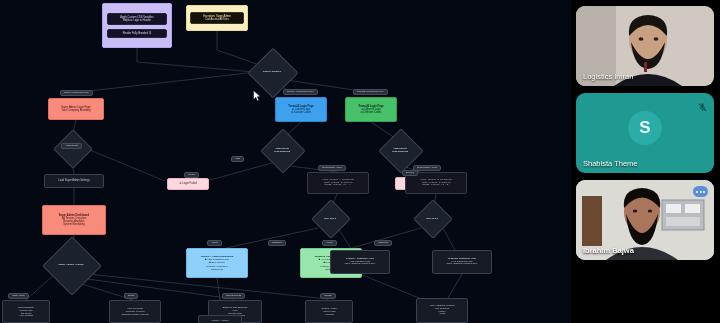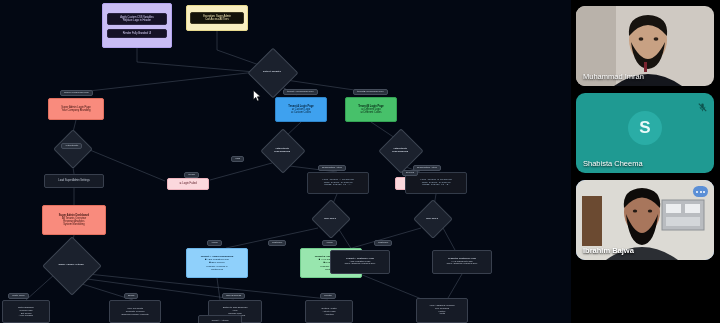--- a/index.html
+++ b/index.html
@@ -276,31 +276,31 @@
             <rect width="138" height="80" fill="#cfc9c2"></rect>
             <rect x="0" y="0" width="40" height="80" fill="#b9b2aa"></rect>
             <ellipse cx="72" cy="34" rx="19" ry="23" fill="#c8a183"></ellipse>
             <path d="M53,30 q19,-22 38,0 q2,-20 -19,-21 q-21,1 -19,21z" fill="#17130f"></path>
             <path d="M55,36 q17,34 34,0 q-3,26 -17,27 q-14,-1 -17,-27z" fill="#17130f"></path>
             <ellipse cx="65" cy="33" rx="2.4" ry="1.7" fill="#2b2018"></ellipse>
             <ellipse cx="80" cy="33" rx="2.4" ry="1.7" fill="#2b2018"></ellipse>
             <path d="M38,80 q34,-24 68,0z" fill="#14161c"></path>
             <rect x="68" y="56" width="3" height="10" fill="#7a2530"></rect>
           </svg></div>
-        <div class="nm">Muhammad Imran</div>
+        <div class="nm">Logistics Imran</div>
       </div>
       <div class="tile" style="background: rgb(31, 154, 146);">
         <div class="avatar" style="background: rgb(42, 173, 166);">S</div>
         <div class="mic"><svg viewBox="0 0 16 16" width="11" height="11">
             <path d="M8 2.2a1.8 1.8 0 0 1 1.8 1.8v3.4A1.8 1.8 0 0 1 8 9.2 1.8 1.8 0 0 1 6.2 7.4V4A1.8 1.8 0 0 1 8 2.2z" fill="#0d4f4a"></path>
             <path d="M4.4 7.1a3.6 3.6 0 0 0 7.2 0" stroke="#0d4f4a" stroke-width="1.2" fill="none"></path>
             <line x1="8" y1="11" x2="8" y2="13.4" stroke="#0d4f4a" stroke-width="1.2"></line>
             <line x1="2.6" y1="2.4" x2="13.4" y2="13.2" stroke="#0d4f4a" stroke-width="1.6"></line>
           </svg></div>
-        <div class="nm">Shabista Cheema</div>
+        <div class="nm">Shabista Theme</div>
       </div>
       <div class="tile active">
         <div class="vid"><svg viewBox="0 0 138 80" width="138" height="80" preserveAspectRatio="none">
             <rect width="138" height="80" fill="#dcdad4"></rect>
             <rect x="6" y="16" width="20" height="50" fill="#6b4a31"></rect>
             <rect x="86" y="20" width="42" height="30" fill="#b9bcc0" stroke="#8e9296" stroke-width="1"></rect>
             <rect x="90" y="24" width="15" height="9" fill="#eceef0"></rect>
             <rect x="109" y="24" width="15" height="9" fill="#eceef0"></rect>
             <rect x="90" y="37" width="34" height="9" fill="#d3d6d9"></rect>
             <ellipse cx="66" cy="32" rx="18" ry="22" fill="#a8765c"></ellipse>

